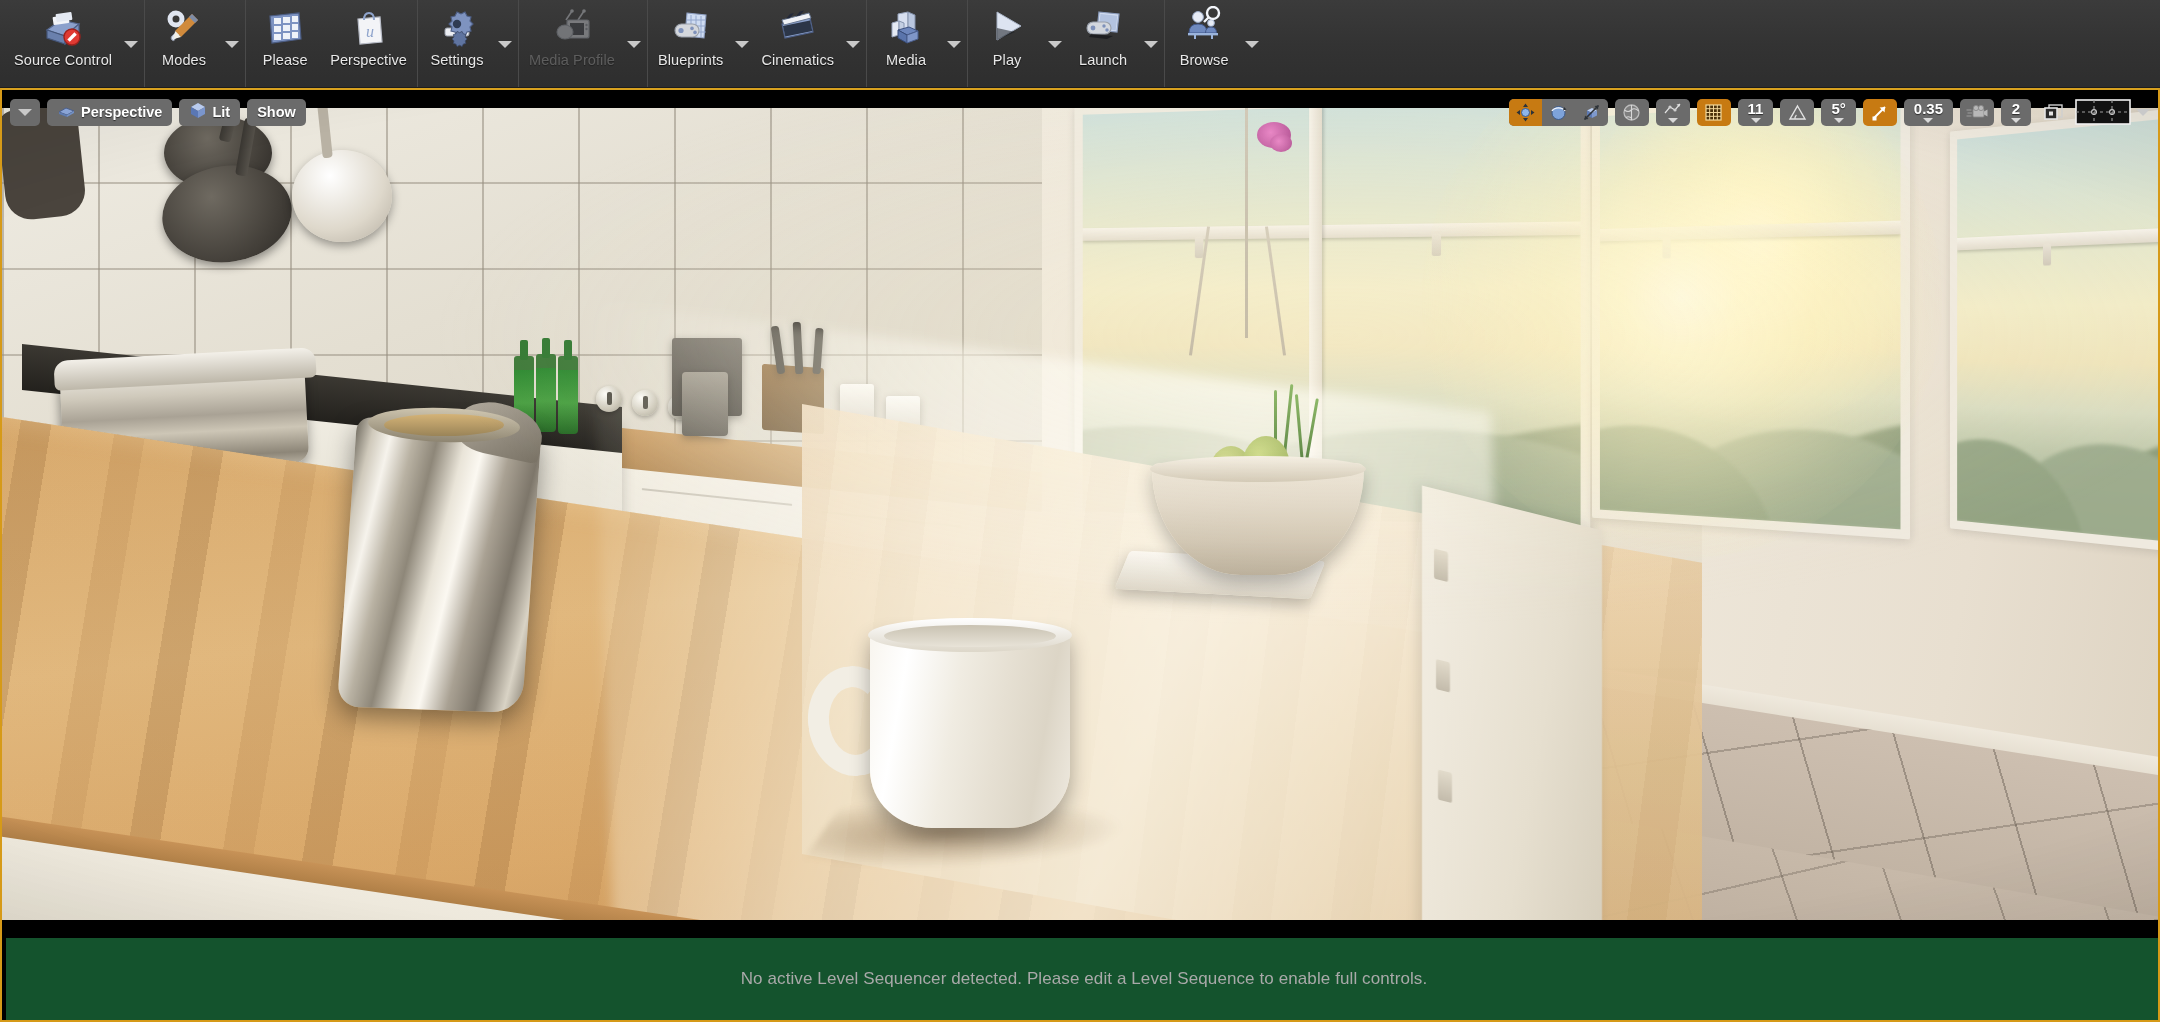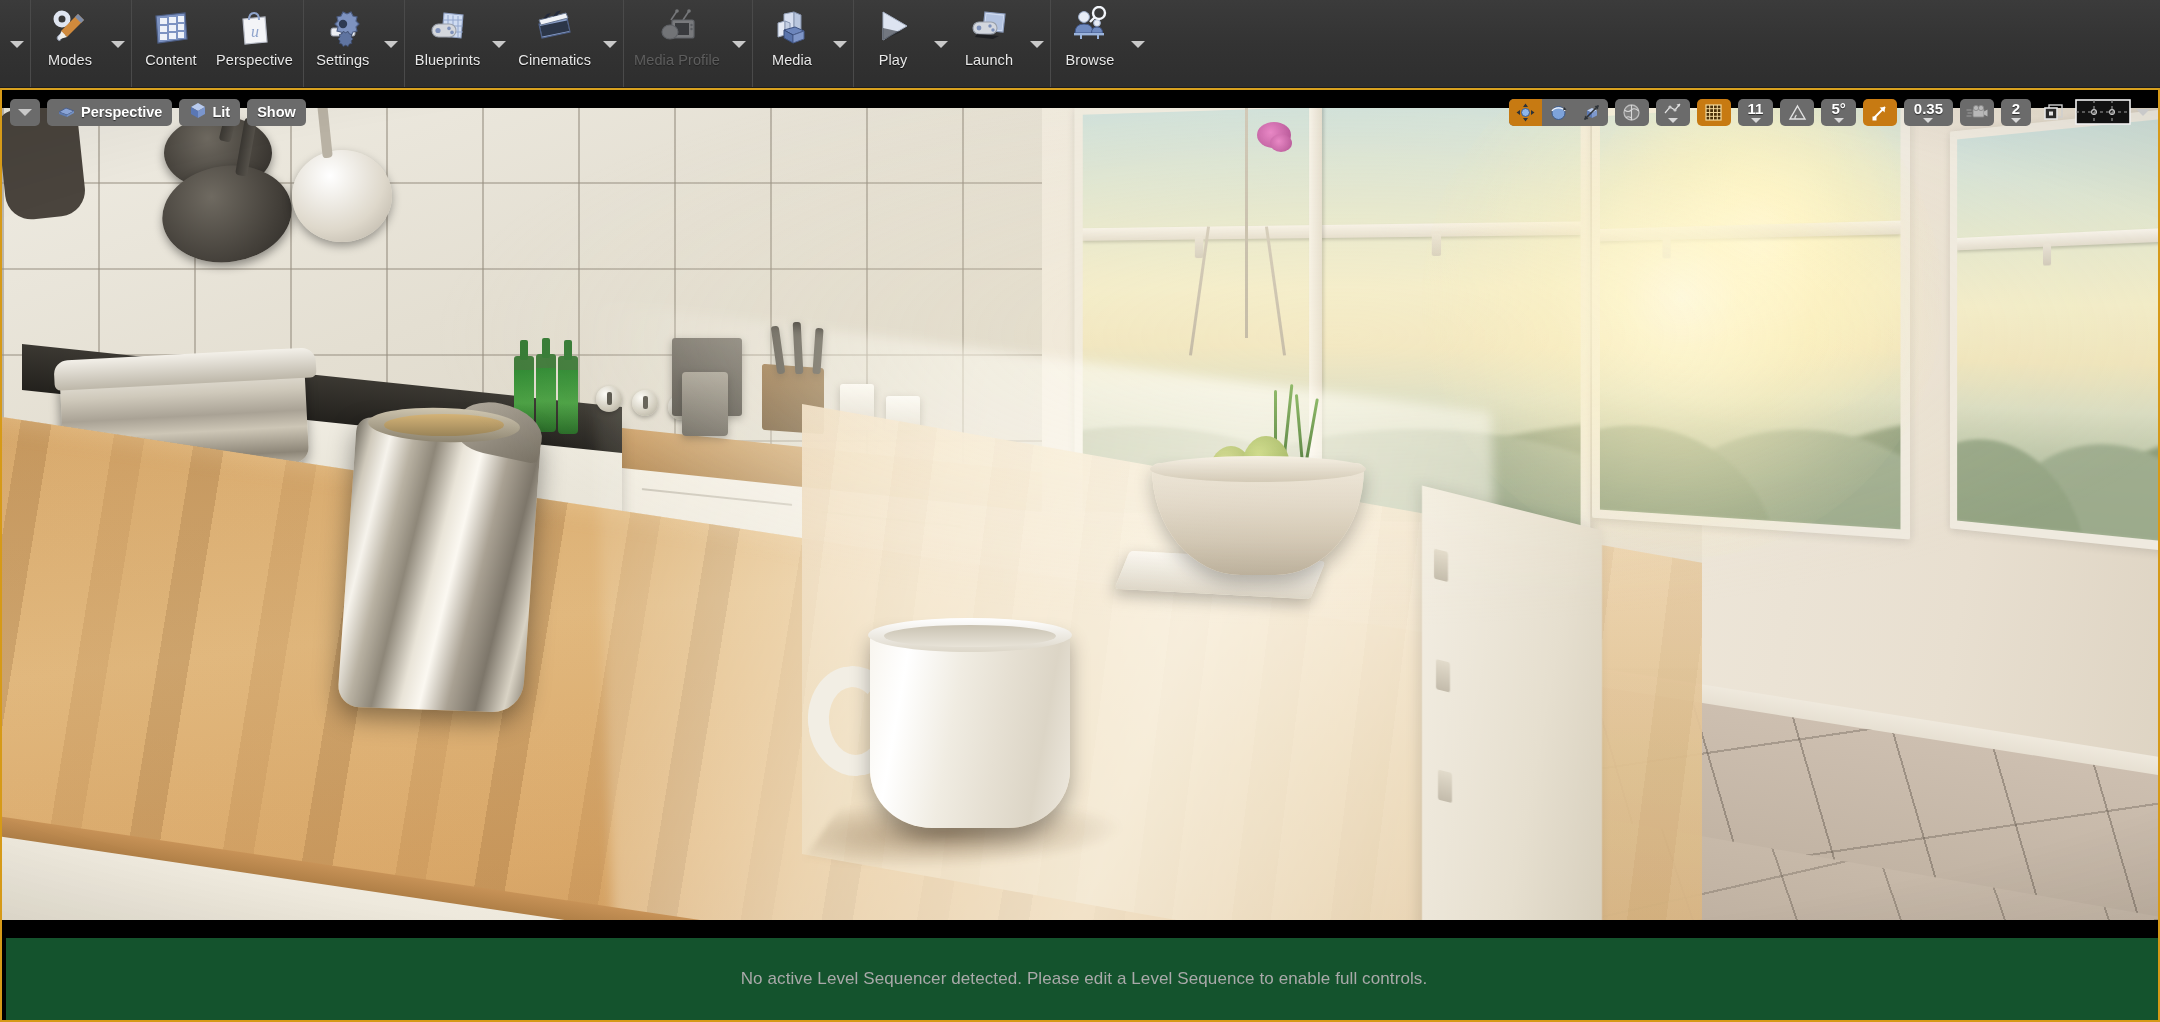--- a/index.html
+++ b/index.html
@@ -498,20 +498,34 @@
     letter-spacing: .1px;
   }
 </style>
 </head>
 <body>
 
 <div class="main-toolbar">
 
 
   <div class="tb-group">
+    <div class="tb-item">
+      <div class="tb-icon">
+        <svg width="44" height="44" viewBox="0 0 44 44">
+          <path d="M6 24 L20 14 L38 18 L24 30 Z" fill="#8ba0cc" stroke="#56688f" stroke-width="1.2"></path>
+          <path d="M6 24 L24 30 L24 38 L6 32 Z" fill="#6a80ad" stroke="#45567a" stroke-width="1.2"></path>
+          <path d="M24 30 L38 18 L38 26 L24 38 Z" fill="#7b91be" stroke="#4d5f86" stroke-width="1.2"></path>
+          <rect x="12" y="10" width="16" height="8" rx="1" fill="#f2f4f9" transform="rotate(-8 20 14)"></rect>
+          <rect x="15" y="7" width="16" height="8" rx="1" fill="#e4e9f2" transform="rotate(-8 23 11)"></rect>
+          <circle cx="31" cy="31" r="8" fill="#e03a33" stroke="#9e221d" stroke-width="1.4"></circle>
+          <rect x="26" y="29.4" width="10" height="3.4" fill="#fff" transform="rotate(-45 31 31)"></rect>
+        </svg>
+      </div>
+      <div class="tb-label">Source Control</div>
+    </div>
     <div class="tb-caret">
         <div class="caret-tri"></div>
       </div>
   </div>
 
   <div class="tb-group">
     <div class="tb-item">
       <div class="tb-icon">
         <svg width="44" height="44" viewBox="0 0 44 44">
           <path d="M13 33 L24 22 L21 19 L10 30 q-2 2 0 4 q2 2 3 -1 Z" fill="#dfe5f0" stroke="#8b93a3" stroke-width="1"></path>
@@ -540,21 +554,21 @@
               <rect x="29" y="10" width="6" height="6"></rect>
             <rect x="11" y="20" width="7" height="6"></rect>
               <rect x="20" y="19" width="7" height="6"></rect>
               <rect x="29" y="18" width="6" height="6"></rect>
             <rect x="11" y="28" width="7" height="6"></rect>
               <rect x="20" y="27" width="7" height="6"></rect>
               <rect x="29" y="26" width="6" height="6"></rect>
           </g>
         </svg>
       </div>
-      <div class="tb-label">Content</div>
+      <div class="tb-label">Please</div>
     </div>
     <div class="tb-item">
       <div class="tb-icon">
         <svg width="44" height="44" viewBox="0 0 44 44">
           <path d="M11 13 L33 11 L35 36 L13 38 Z" fill="#f3f4f7" stroke="#b9bdc8" stroke-width="1.2"></path>
           <path d="M17 14 q0 -7 5 -7 q5 0 5 7" fill="none" stroke="#8fa4cc" stroke-width="2"></path>
           <text x="23" y="31" font-family="Liberation Serif, serif" font-size="16" fill="#8fa4cc" text-anchor="middle" font-style="italic">u</text>
         </svg>
       </div>
       <div class="tb-label">Perspective</div>
@@ -578,73 +592,73 @@
         </svg>
       </div>
       <div class="tb-label">Settings</div>
     </div>
     <div class="tb-caret">
         <div class="caret-tri"></div>
       </div>
   </div>
 
   <div class="tb-group">
-    <div class="tb-item">
-      <div class="tb-icon">
-        <svg width="44" height="44" viewBox="0 0 44 44">
-          <path d="M18 7 L37 9 L35 32 L16 30 Z" fill="#cfdcf2" stroke="#8fa0c2" stroke-width="1.1"></path>
-          <g stroke="#92a6cc" stroke-width="1">
-            <path d="M22 9 v21 M27 9.5 v21 M32 10 v21 M18 14 h18 M18.4 20 h18 M18.8 26 h18"></path>
-          </g>
-          <rect x="6" y="18" width="24" height="13" rx="6.5" fill="#d4d7dc" stroke="#9aa0aa" stroke-width="1.1"></rect>
-          <circle cx="12" cy="24.5" r="2.6" fill="#7f92bb"></circle>
-          <circle cx="23" cy="22.4" r="1.8" fill="#7f92bb"></circle>
-          <circle cx="26" cy="26.4" r="1.8" fill="#7f92bb"></circle>
-        </svg>
-      </div>
-      <div class="tb-label">Blueprints</div>
-    </div>
-    <div class="tb-caret">
-        <div class="caret-tri"></div>
-      </div>
-    <div class="tb-item">
-      <div class="tb-icon">
-        <svg width="44" height="44" viewBox="0 0 44 44">
-          <path d="M6 18 L34 12 L37 26 L9 32 Z" fill="#8ba1cc" stroke="#4f6189" stroke-width="1.2"></path>
-          <path d="M7 20 L34 14.4 L36.3 25 L9.3 30.6 Z" fill="#2c3648"></path>
-          <path d="M6 14 L33 7 L35 12 L8 19 Z" fill="#f0f2f6" stroke="#6b7a93" stroke-width="1"></path>
-          <g fill="#23293a">
-            <path d="M10 12.8 L14 8 L18 7 L14 12"></path>
-            <path d="M20 10.2 L24 5.4 L28 4.4 L24 9.4"></path>
-          </g>
-        </svg>
-      </div>
-      <div class="tb-label">Cinematics</div>
-    </div>
-    <div class="tb-caret">
-        <div class="caret-tri"></div>
-      </div>
-  </div>
-
-  <div class="tb-group">
     <div class="tb-item disabled">
       <div class="tb-icon">
         <svg width="44" height="44" viewBox="0 0 44 44">
           <path d="M16 14 L22 5" stroke="#c9ccd3" stroke-width="1.6"></path>
           <path d="M28 14 L34 5" stroke="#c9ccd3" stroke-width="1.6"></path>
           <circle cx="22" cy="5" r="1.8" fill="#c9ccd3"></circle>
           <circle cx="34" cy="5" r="1.8" fill="#c9ccd3"></circle>
           <rect x="17" y="14" width="22" height="18" rx="2" fill="#d5d8de" stroke="#9aa0ab" stroke-width="1.2"></rect>
           <rect x="20" y="17" width="14" height="12" fill="#3f434b"></rect>
           <circle cx="36.5" cy="19" r="1.2" fill="#8d939e"></circle>
           <circle cx="36.5" cy="23" r="1.2" fill="#8d939e"></circle>
           <ellipse cx="15" cy="26" rx="8" ry="7" fill="#c7cbd2" stroke="#9aa0ab" stroke-width="1.1"></ellipse>
         </svg>
       </div>
       <div class="tb-label">Media Profile</div>
+    </div>
+    <div class="tb-caret">
+        <div class="caret-tri"></div>
+      </div>
+  </div>
+
+  <div class="tb-group">
+    <div class="tb-item">
+      <div class="tb-icon">
+        <svg width="44" height="44" viewBox="0 0 44 44">
+          <path d="M18 7 L37 9 L35 32 L16 30 Z" fill="#cfdcf2" stroke="#8fa0c2" stroke-width="1.1"></path>
+          <g stroke="#92a6cc" stroke-width="1">
+            <path d="M22 9 v21 M27 9.5 v21 M32 10 v21 M18 14 h18 M18.4 20 h18 M18.8 26 h18"></path>
+          </g>
+          <rect x="6" y="18" width="24" height="13" rx="6.5" fill="#d4d7dc" stroke="#9aa0aa" stroke-width="1.1"></rect>
+          <circle cx="12" cy="24.5" r="2.6" fill="#7f92bb"></circle>
+          <circle cx="23" cy="22.4" r="1.8" fill="#7f92bb"></circle>
+          <circle cx="26" cy="26.4" r="1.8" fill="#7f92bb"></circle>
+        </svg>
+      </div>
+      <div class="tb-label">Blueprints</div>
+    </div>
+    <div class="tb-caret">
+        <div class="caret-tri"></div>
+      </div>
+    <div class="tb-item">
+      <div class="tb-icon">
+        <svg width="44" height="44" viewBox="0 0 44 44">
+          <path d="M6 18 L34 12 L37 26 L9 32 Z" fill="#8ba1cc" stroke="#4f6189" stroke-width="1.2"></path>
+          <path d="M7 20 L34 14.4 L36.3 25 L9.3 30.6 Z" fill="#2c3648"></path>
+          <path d="M6 14 L33 7 L35 12 L8 19 Z" fill="#f0f2f6" stroke="#6b7a93" stroke-width="1"></path>
+          <g fill="#23293a">
+            <path d="M10 12.8 L14 8 L18 7 L14 12"></path>
+            <path d="M20 10.2 L24 5.4 L28 4.4 L24 9.4"></path>
+          </g>
+        </svg>
+      </div>
+      <div class="tb-label">Cinematics</div>
     </div>
     <div class="tb-caret">
         <div class="caret-tri"></div>
       </div>
   </div>
 
   <div class="tb-group">
     <div class="tb-item">
       <div class="tb-icon">
         <svg width="44" height="44" viewBox="0 0 44 44">

